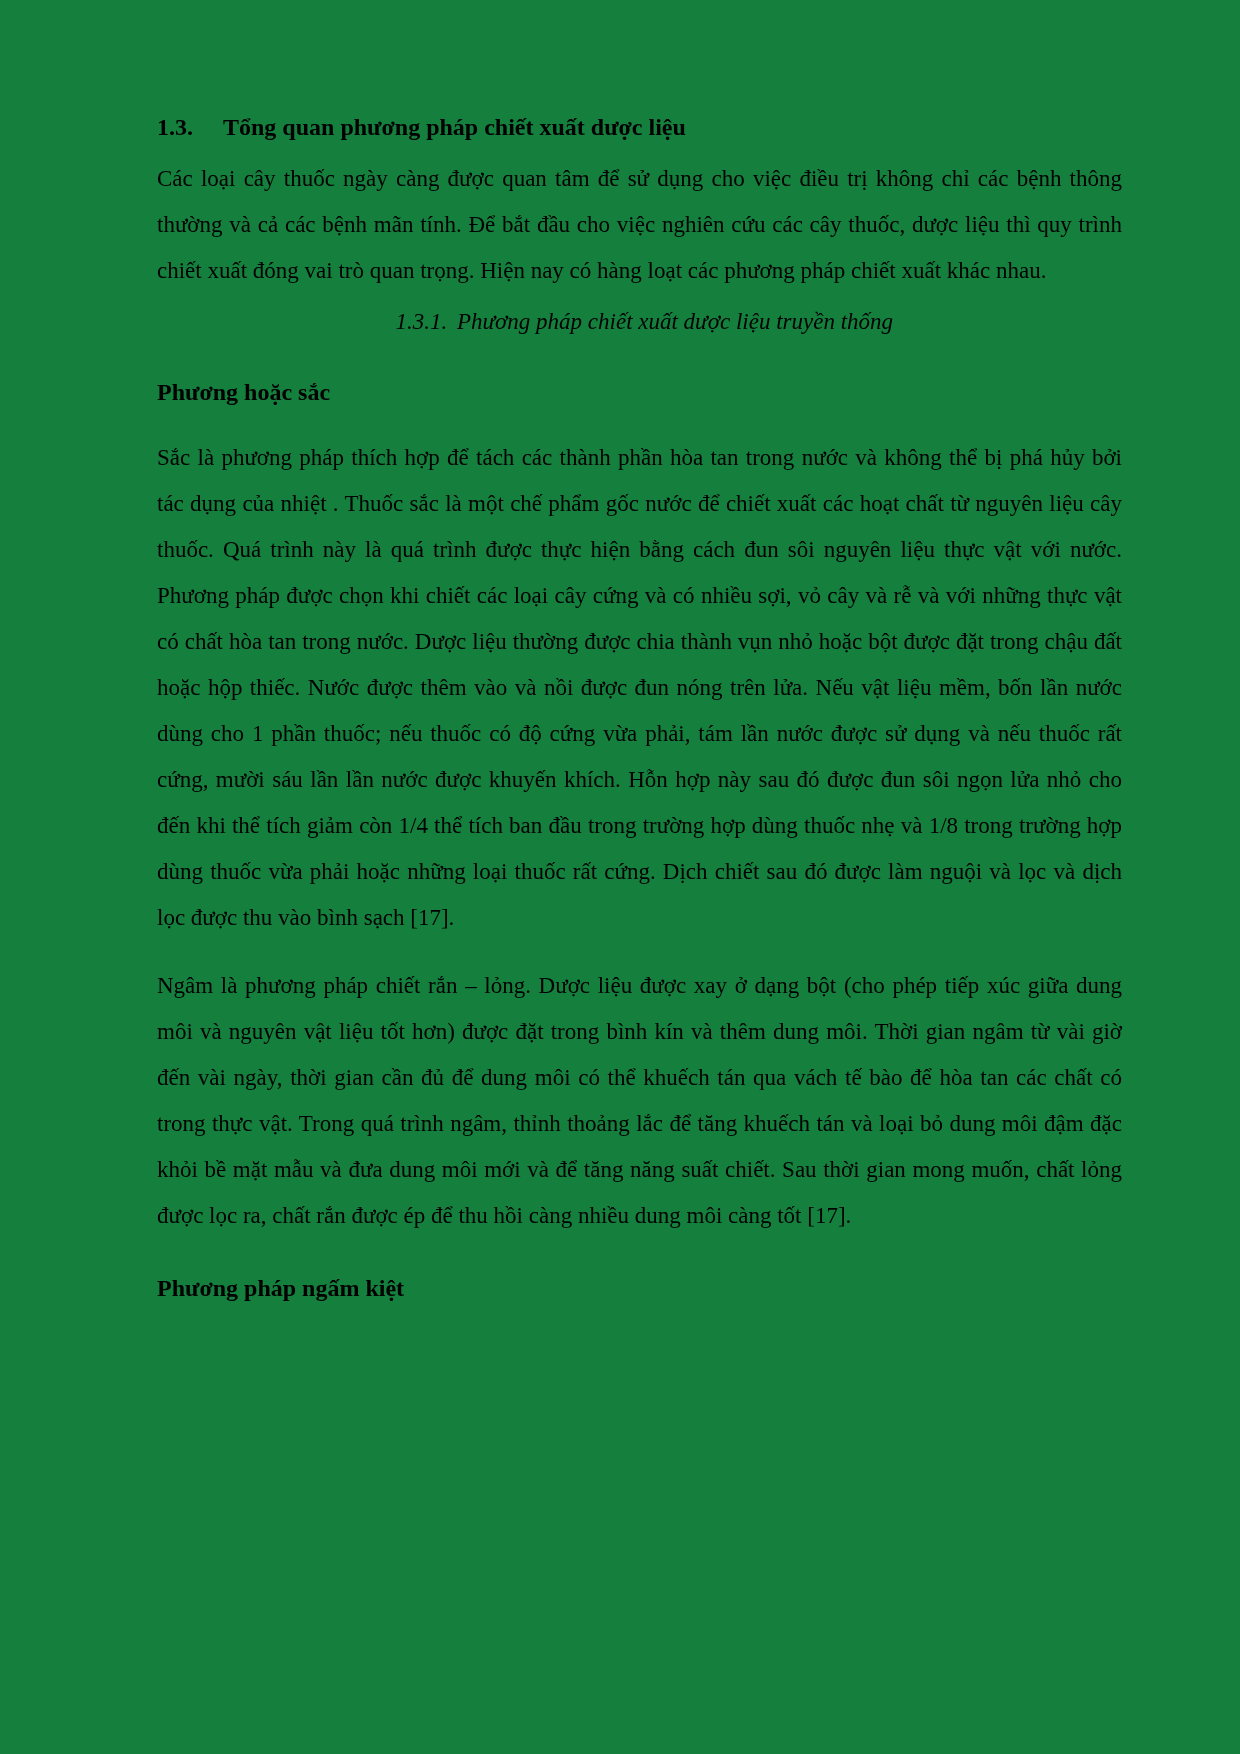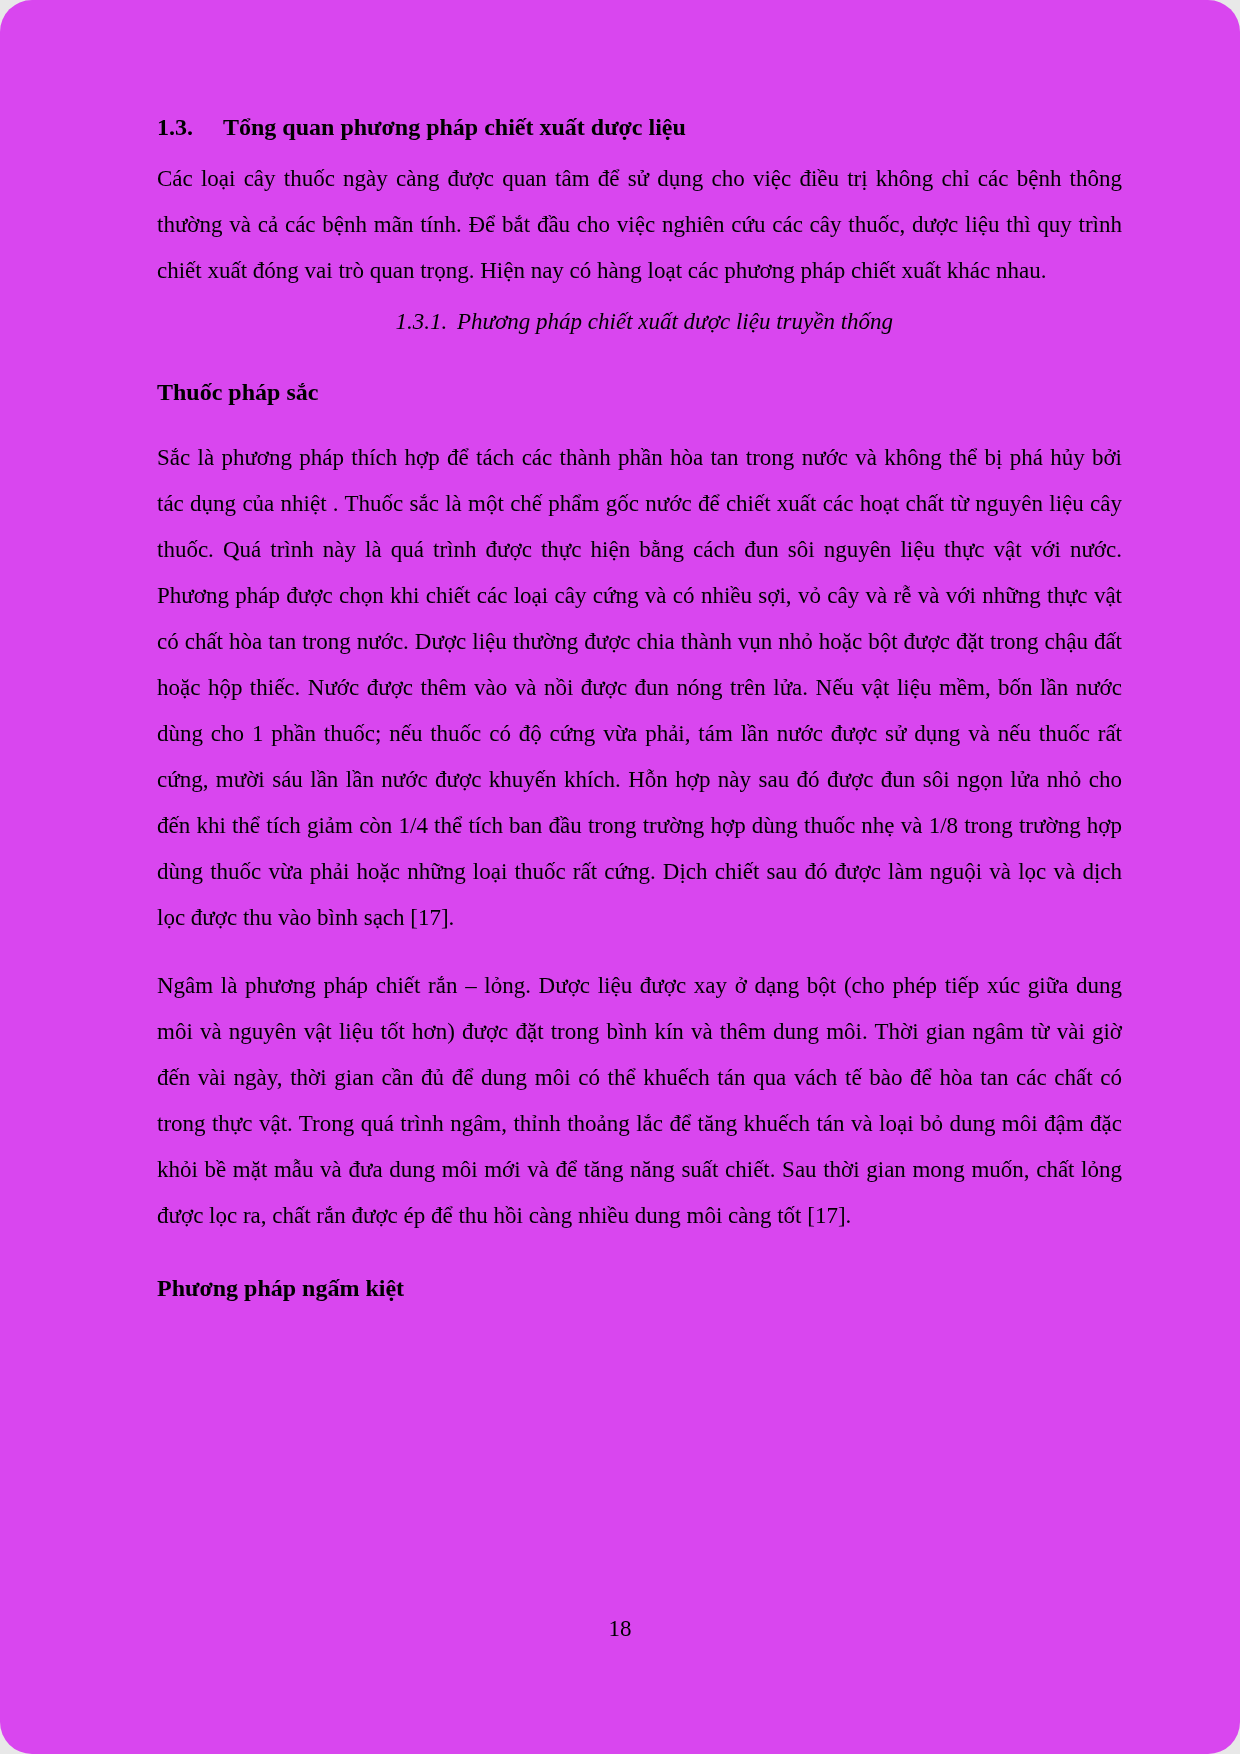--- a/index.html
+++ b/index.html
@@ -3,26 +3,25 @@
 <meta charset="utf-8">
 <title>Document Page</title>
 <style>
   * { margin: 0; padding: 0; box-sizing: border-box; }
   html, body { background: #e8e8e8; }
   .page {
     position: relative;
     width: 1240px;
     height: 1754px;
     margin: 0 auto;
-    background: #d946ef;
+    background: #15803d;
     color: #000000;
     font-family: "Liberation Serif", "DejaVu Serif", serif;
     font-size: 23px;
     overflow: hidden;
-    border-radius: 32px;
   }
   .content {
     position: absolute;
     left: 157px;
     right: 118px;
     top: 104px;
   }
   .content > * {
     line-height: 46px;
   }
@@ -76,25 +75,24 @@
     <div class="h-section">
       <span class="h-num">1.3.</span><span>Tổng quan phương pháp chiết xuất dược liệu</span>
     </div>
 
     <p class="para">Các loại cây thuốc ngày càng được quan tâm để sử dụng cho việc điều trị không chỉ các bệnh thông thường và cả các bệnh mãn tính. Để bắt đầu cho việc nghiên cứu các cây thuốc, dược liệu thì quy trình chiết xuất đóng vai trò quan trọng. Hiện nay có hàng loạt các phương pháp chiết xuất khác nhau.</p>
 
     <div class="h-subsection">
       <span class="h-num">1.3.1.</span><span>Phương pháp chiết xuất dược liệu truyền thống</span>
     </div>
 
-    <div class="h-method h-method-1">Thuốc pháp sắc</div>
+    <div class="h-method h-method-1">Phương hoặc sắc</div>
 
     <p class="para para-after-method">Sắc là phương pháp thích hợp để tách các thành phần hòa tan trong nước và không thể bị phá hủy bởi tác dụng của nhiệt . Thuốc sắc là một chế phẩm gốc nước để chiết xuất các hoạt chất từ nguyên liệu cây thuốc. Quá trình này là quá trình được thực hiện bằng cách đun sôi nguyên liệu thực vật với nước. Phương pháp được chọn khi chiết các loại cây cứng và có nhiều sợi, vỏ cây và rễ và với những thực vật có chất hòa tan trong nước. Dược liệu thường được chia thành vụn nhỏ hoặc bột được đặt trong chậu đất hoặc hộp thiếc. Nước được thêm vào và nồi được đun nóng trên lửa. Nếu vật liệu mềm, bốn lần nước dùng cho 1 phần thuốc; nếu thuốc có độ cứng vừa phải, tám lần nước được sử dụng và nếu thuốc rất cứng, mười sáu lần lần nước được khuyến khích. Hỗn hợp này sau đó được đun sôi ngọn lửa nhỏ cho đến khi thể tích giảm còn 1/4 thể tích ban đầu trong trường hợp dùng thuốc nhẹ và 1/8 trong trường hợp dùng thuốc vừa phải hoặc những loại thuốc rất cứng. Dịch chiết sau đó được làm nguội và lọc và dịch lọc được thu vào bình sạch [17].</p>
 
 
     <p class="para para-3">Ngâm là phương pháp chiết rắn – lỏng. Dược liệu được xay ở dạng bột (cho phép tiếp xúc giữa dung môi và nguyên vật liệu tốt hơn) được đặt trong bình kín và thêm dung môi. Thời gian ngâm từ vài giờ đến vài ngày, thời gian cần đủ để dung môi có thể khuếch tán qua vách tế bào để hòa tan các chất có trong thực vật. Trong quá trình ngâm, thỉnh thoảng lắc để tăng khuếch tán và loại bỏ dung môi đậm đặc khỏi bề mặt mẫu và đưa dung môi mới và để tăng năng suất chiết. Sau thời gian mong muốn, chất lỏng được lọc ra, chất rắn được ép để thu hồi càng nhiều dung môi càng tốt [17].</p>
 
     <div class="h-method h-method-3">Phương pháp ngấm kiệt</div>
 
   </div>
 
-  <div class="page-footer">18</div>
 </div>
 
 </body></html>

